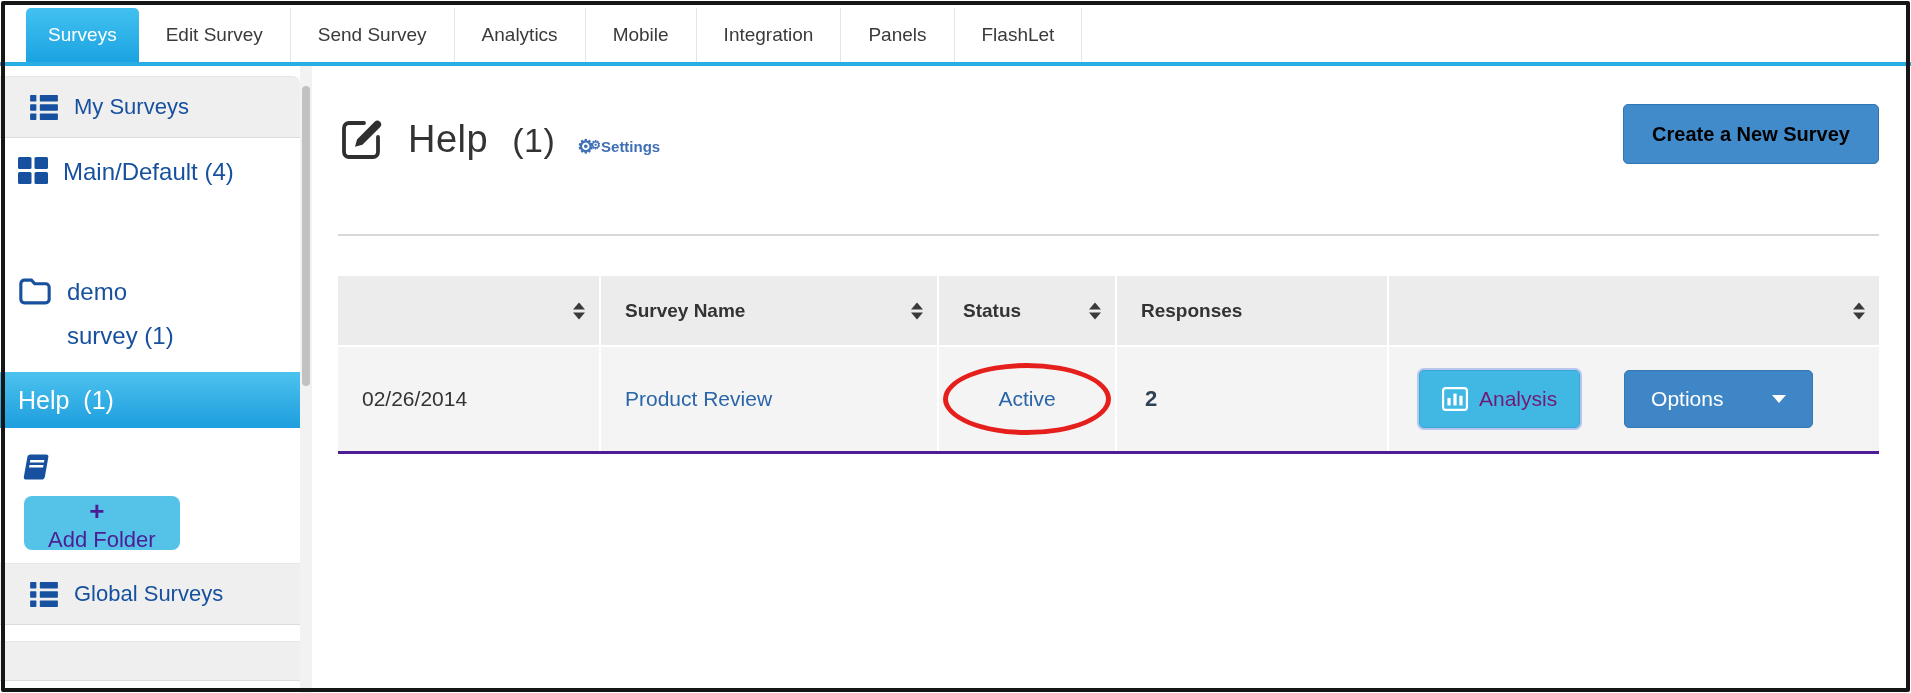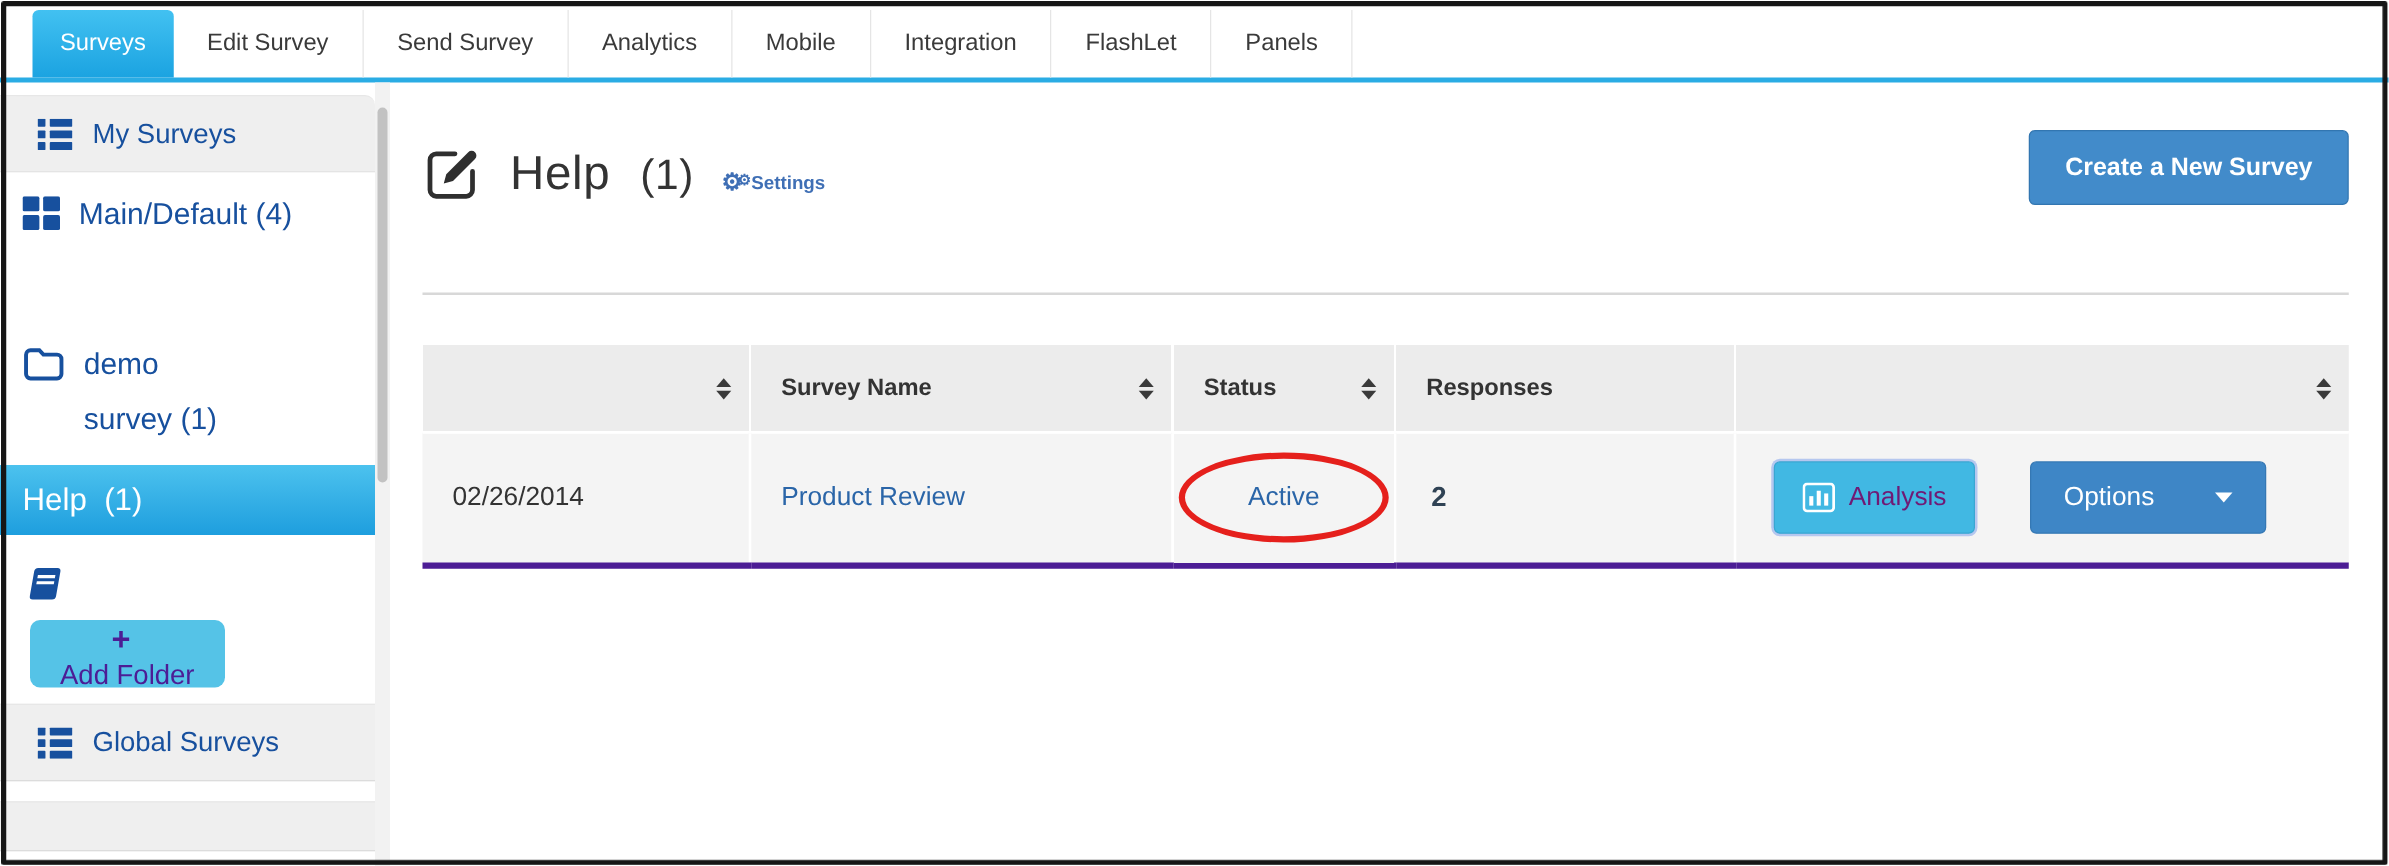--- a/index.html
+++ b/index.html
@@ -54,37 +54,37 @@
   .title-wrap h1 { font-size:38px; font-weight:normal; color:#333; margin-left:22px;
     letter-spacing:.5px; }
   .title-wrap h1 .count { margin-left:24px; font-size:34px; }
   .settings { display:flex; align-items:center; margin:14px 0 0 22px; color:#3f6fb5;
     font-size:15px; font-weight:bold; text-decoration:none; cursor:pointer; }
   .gear-glyph { color:#3f6fb5; line-height:1; }
   .gear-glyph::before { content:"\2699"; font-size:19px; }
   .gear-glyph::after  { content:"\2699"; font-size:12px; margin-left:-4px;
     vertical-align:4px; }
   .create-btn { height:60px; padding:4px 28px; background:#428bca;
-    border:1px solid #3276b1; border-radius:5px; color:#ffffff; font-size:20px;
+    border:1px solid #3276b1; border-radius:5px; color:#000000; font-size:20px;
     font-weight:bold; font-family:"Liberation Sans", sans-serif; cursor:pointer; }
   .main hr { border:none; border-top:2px solid #d8d8d8; margin-top:60px; }
 
   
   table { width:100%; margin-top:40px; border-collapse:collapse; }
   thead th { background:#ececec; height:70px; font-size:19px; color:#333;
     text-align:left; padding-left:24px; position:relative; border-left:2px solid #fff;
     cursor:pointer; }
   thead th:first-child { border-left:none; }
   .sort { position:absolute; right:14px; top:50%; transform:translateY(-50%); }
   .sort i { display:block; width:0; height:0; border-left:6px solid transparent;
     border-right:6px solid transparent; }
   .sort .s-up { border-bottom:7px solid #3a3a3a; }
   .sort .s-down { border-top:7px solid #3a3a3a; margin-top:3px; }
   tbody td { background:#f4f4f4; height:106px; border-top:2px solid #fff;
-    border-left:2px solid #fff; border-bottom:5px solid #4c1d95; font-size:21px;
+    border-left:2px solid #fff; border-bottom:3px solid #4c1d95; font-size:21px;
     color:#333; padding-left:24px; }
   tbody td:first-child { border-left:none; }
   td.c-name a, td.c-status a { color:#2a65a8; text-decoration:none; cursor:pointer; }
   td.c-status { text-align:center; position:relative; padding-left:0;margin-top:34px; }
   .red-ellipse { position:absolute; left:50%; top:50%; width:168px; height:72px;
     transform:translate(-50%,-50%); border:5px solid #e5201c; border-radius:50%;
     pointer-events:none; }
   td.c-resp { font-weight:bold; font-size:22px; color:#2f4254; padding-left:28px; }
   td.c-actions { padding-left:30px; }
   .btn-analysis { height:58px; padding:0 22px; background:#41b8e3;
@@ -106,22 +106,22 @@
 <div class="frame"></div>
 
 <header class="topnav">
   <nav class="tabs">
     <div class="tab active">Surveys</div>
     <div class="tab">Edit Survey</div>
     <div class="tab">Send Survey</div>
     <div class="tab">Analytics</div>
     <div class="tab">Mobile</div>
     <div class="tab">Integration</div>
+    <div class="tab">Panels</div>
     <div class="tab">FlashLet</div>
-    <div class="tab">Panels</div>
   </nav>
 </header>
 <div class="blue-line"></div>
 
 <div class="content">
   <aside class="sidebar">
 
     <div class="side-block">
       <svg class="nav-icon" width="28" height="25" viewBox="0 0 20 18">
         <g fill="currentColor">

